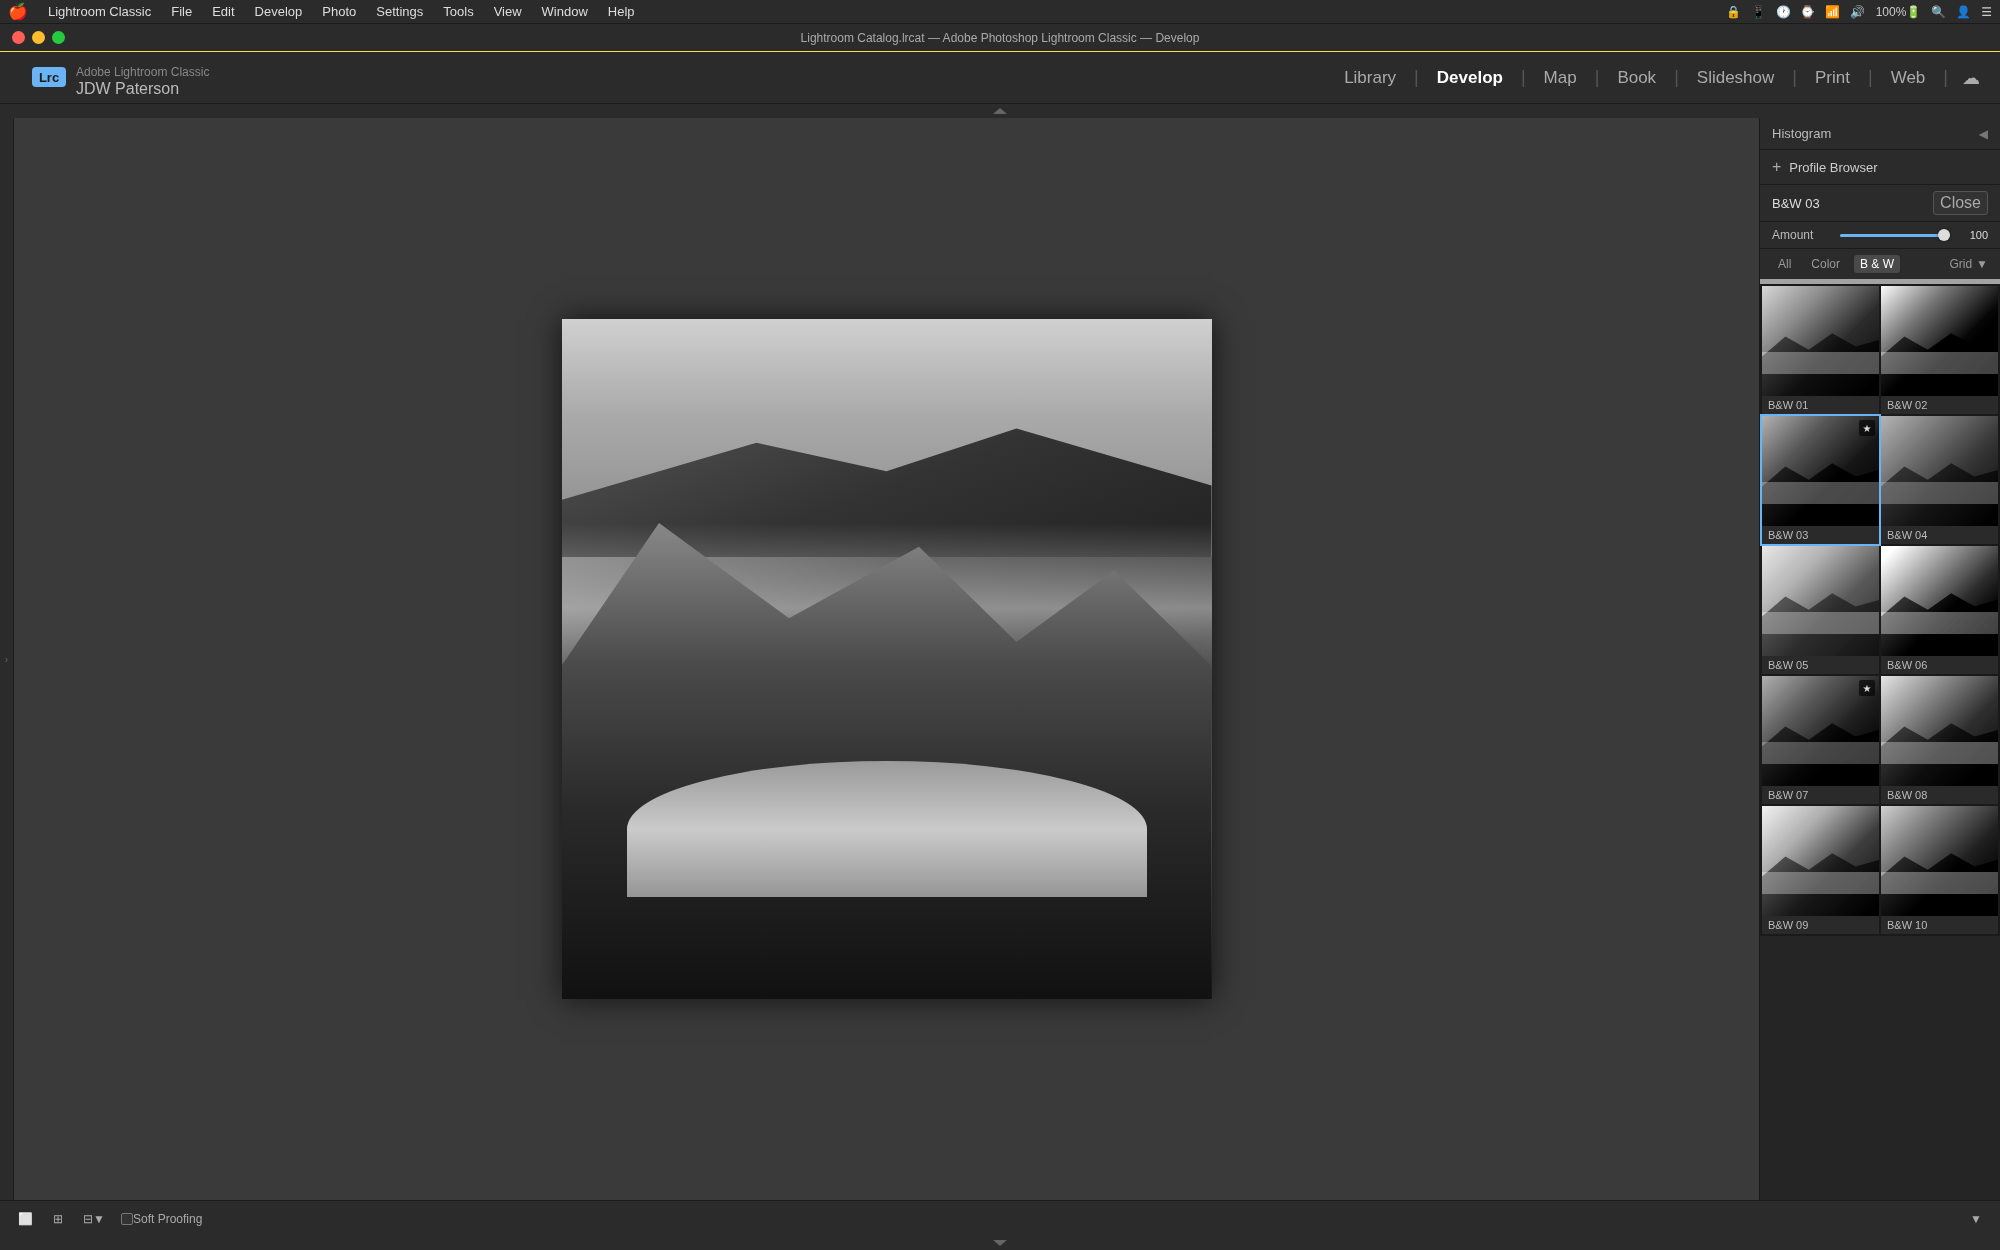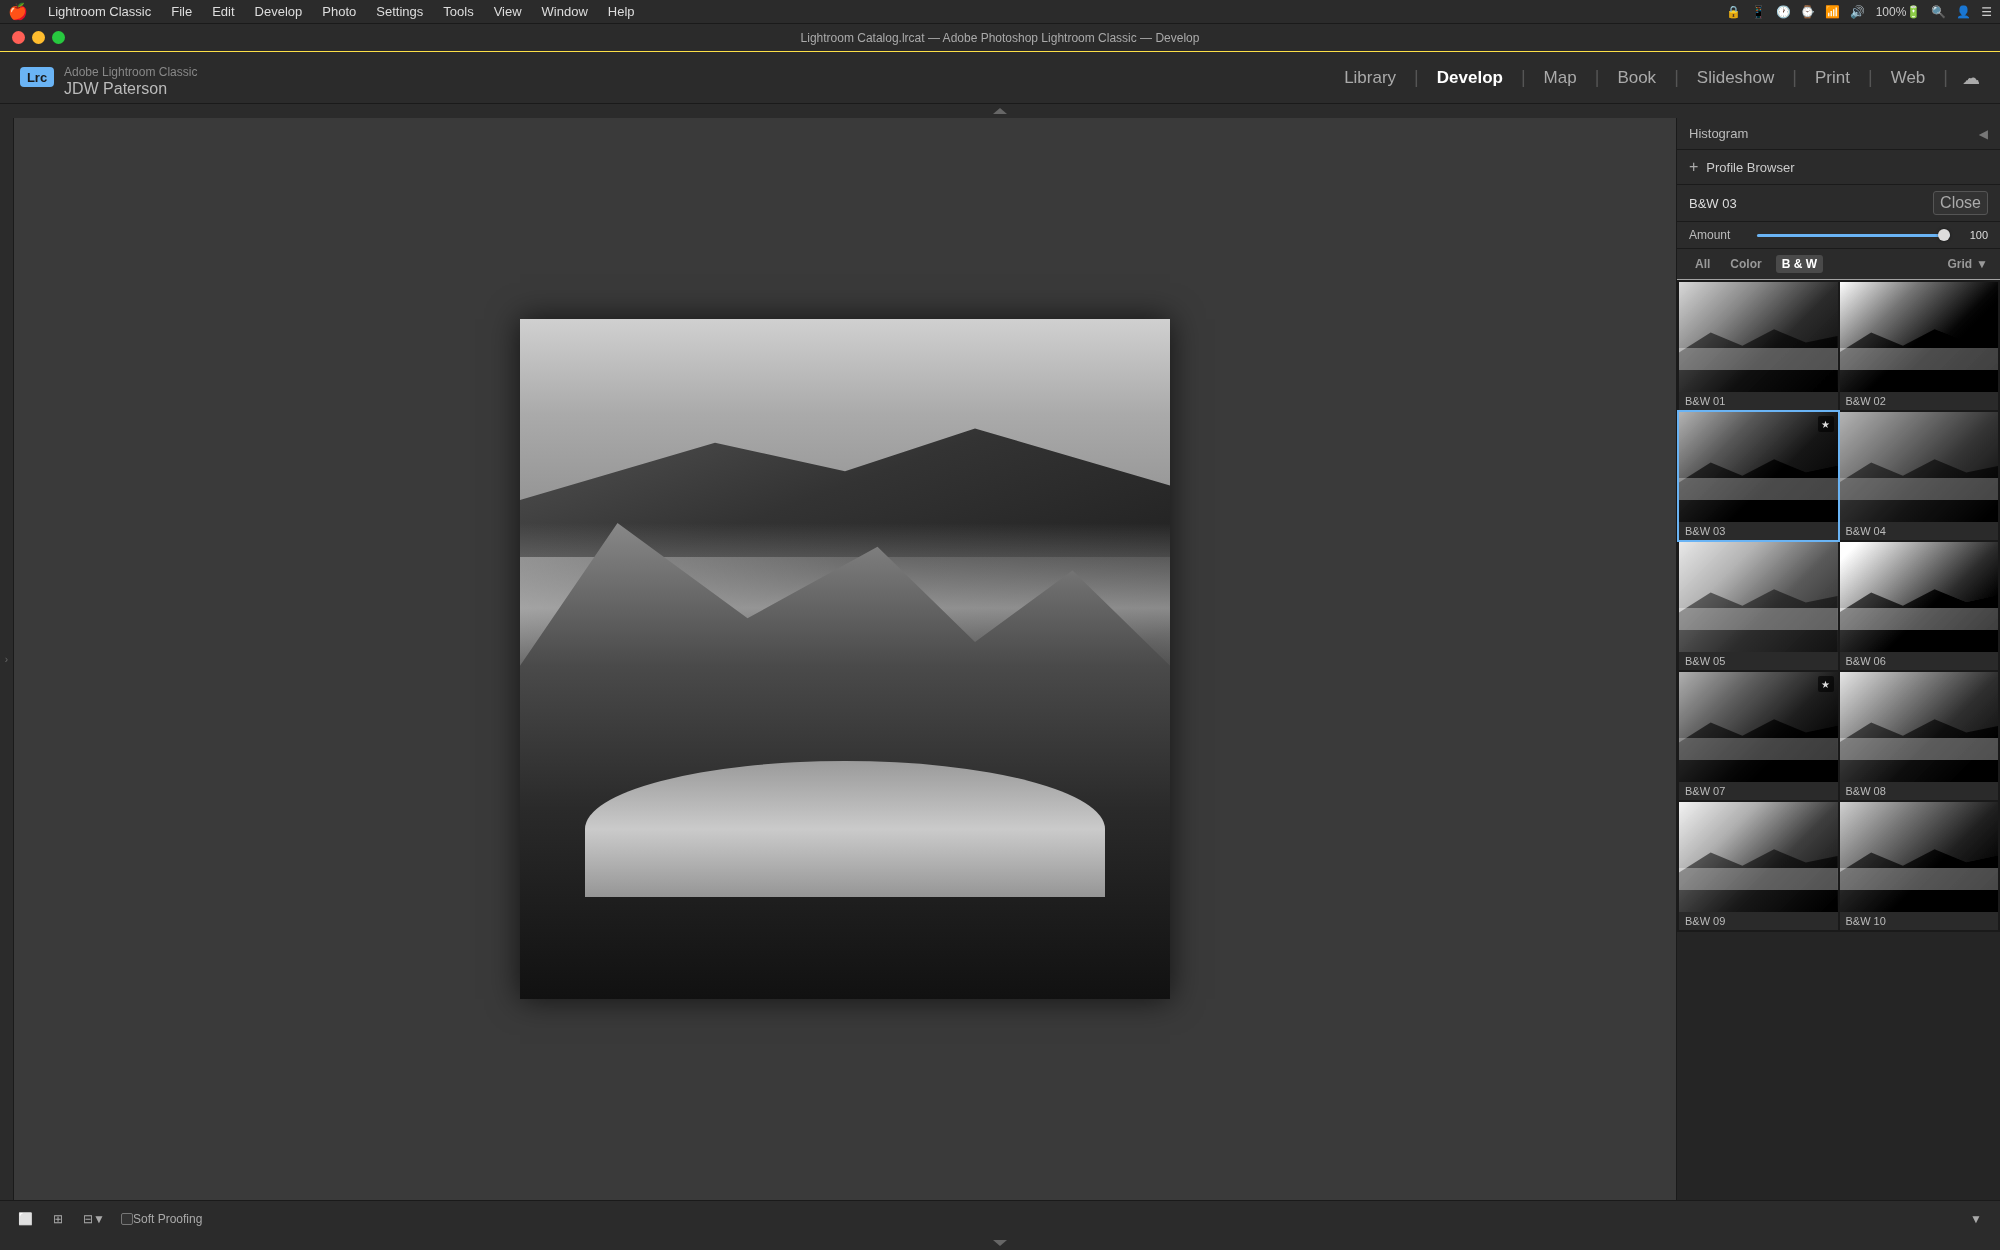--- a/index.html
+++ b/index.html
@@ -97,20 +97,21 @@
       color: #1a1a1a;
       font-weight: 700;
       font-size: 13px;
       padding: 2px 5px;
       border-radius: 4px;
       width: 34px;
       height: 20px;
       display: flex;
       align-items: center;
       justify-content: center;
+      margin-left: 12px;
     }
     .lrc-text { line-height: 1.2; margin-top: 8px; }
     .lrc-text .app-name { font-size: 12px; color: #888; }
     .lrc-text .user-name { font-size: 16px; color: #bbb; }
     .nav-links {
       margin-left: auto;
       display: flex;
       align-items: center;
       gap: 4px;
     }
@@ -212,21 +213,21 @@
       bottom: 15%;
       left: 10%;
       right: 10%;
       height: 20%;
       background: linear-gradient(180deg, rgba(180,180,180,0.8) 0%, rgba(220,220,220,0.9) 50%, rgba(200,200,200,0.7) 100%);
       border-radius: 50% 50% 0 0;
     }
 
     
     .right-panel {
-      width: 324px;
+      width: 241px;
       background: #e5e5e5;
       border-left: 1px solid #1a1a1a;
       display: flex;
       flex-direction: column;
       overflow: hidden;
     }
 
     
     .histogram-header {
       background: #2b2b2b;
@@ -345,23 +346,22 @@
       width: 30px;
       text-align: right;
     }
 
     
     .filter-tabs {
       display: flex;
       align-items: center;
       padding: 6px 12px;
       background: #2b2b2b;
-      border-bottom: 1px solid #a3a3a3;
+      border-bottom: 5px solid #a3a3a3;
       gap: 8px;
-      font-weight: bold;
     }
     .filter-tab {
       color: #999;
       font-size: 12px;
       cursor: pointer;
       padding: 2px 6px;
       border-radius: 3px;
     }
     .filter-tab.active {
       color: #fff;

